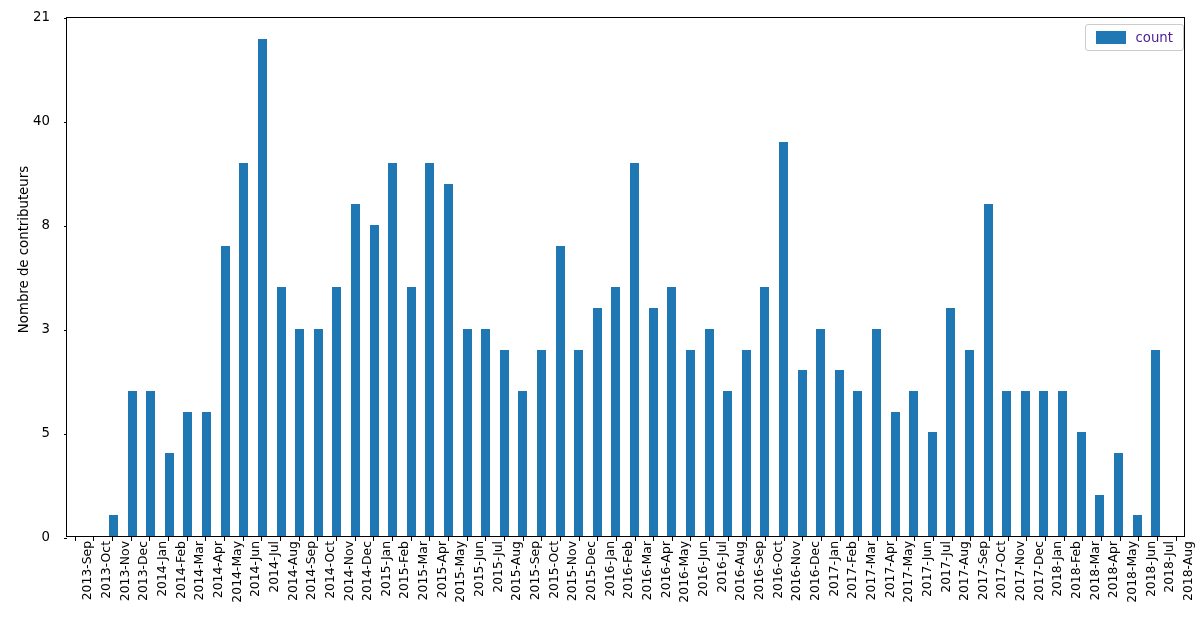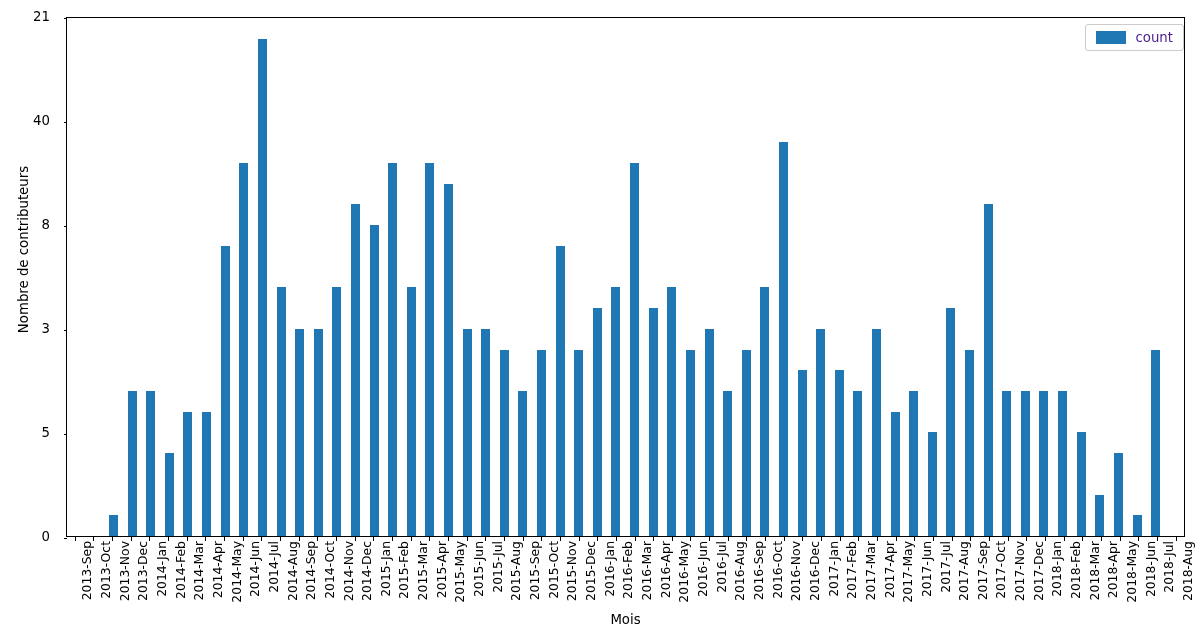--- a/index.html
+++ b/index.html
@@ -735,20 +735,19 @@
         <span>2018-Jun</span>
       </div>
       <div class="xlabel-slot">
         <span>2018-Jul</span>
       </div>
       <div class="xlabel-slot">
         <span>2018-Aug</span>
       </div>
     </div>
 
-  <div id="xlabel-title">Mois</div>
 
   <div id="legend">
     <span id="legend-swatch"></span>
     <span id="legend-label">count</span>
   </div>
 
 </div>
 
 </body></html>

